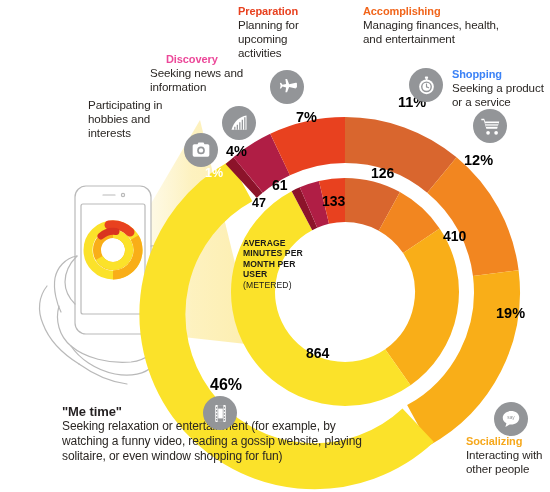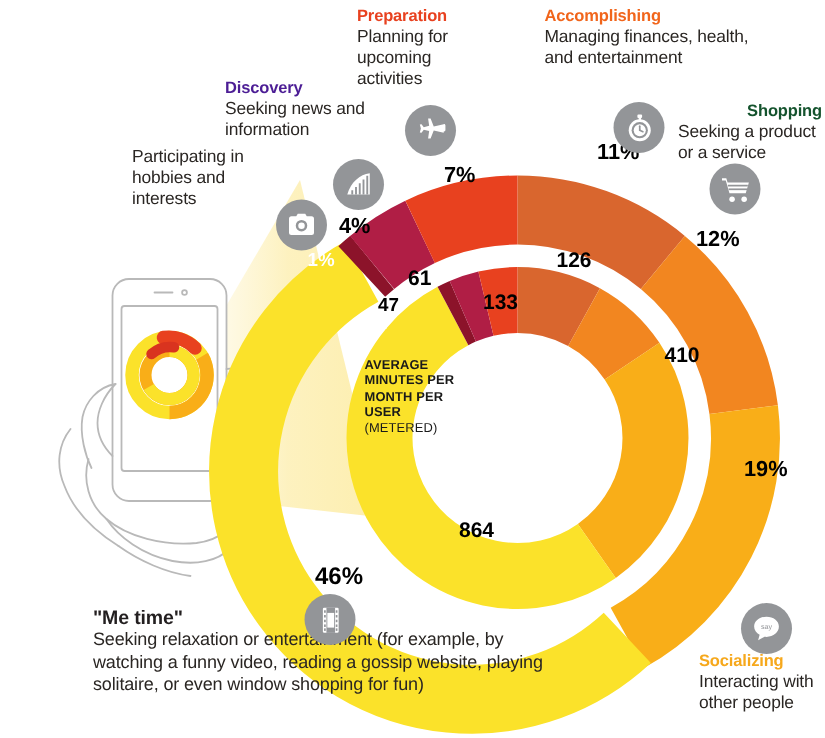--- a/index.html
+++ b/index.html
@@ -188,36 +188,36 @@
   <div class="center-note" id="note-min">
     <div class="hd">AVERAGE MINUTES PER MONTH PER USER</div>
     <div>(METERED)</div>
   </div>
 
   <div class="lbl" id="lbl-selfexpression">
     <div class="desc">Participating in hobbies and interests</div>
   </div>
 
   <div class="lbl" id="lbl-discovery">
-    <div class="cat" style="color:#4c1d95;">Discovery</div>
+    <div class="cat" style="color:#ec4899;margin-left:16px;">Discovery</div>
     <div class="desc">Seeking news and information</div>
   </div>
 
   <div class="lbl" id="lbl-preparation">
     <div class="cat" style="color:#e8411f;">Preparation</div>
     <div class="desc">Planning for upcoming activities</div>
   </div>
 
   <div class="lbl" id="lbl-accomplishing">
     <div class="cat" style="color:#f1651b;">Accomplishing</div>
     <div class="desc">Managing finances, health, and entertainment</div>
   </div>
 
   <div class="lbl" id="lbl-shopping">
-    <div class="cat" style="color:#14532d;text-align:right;">Shopping</div>
+    <div class="cat" style="color:#3b82f6;">Shopping</div>
     <div class="desc">Seeking a product or a service</div>
   </div>
 
   <div class="lbl" id="lbl-socializing">
     <div class="cat" style="color:#f6a81c;">Socializing</div>
     <div class="desc">Interacting with other people</div>
   </div>
 
   <div class="lbl" id="lbl-metime">
     <div class="cat" style="color:#231f20;">"Me time"</div>

